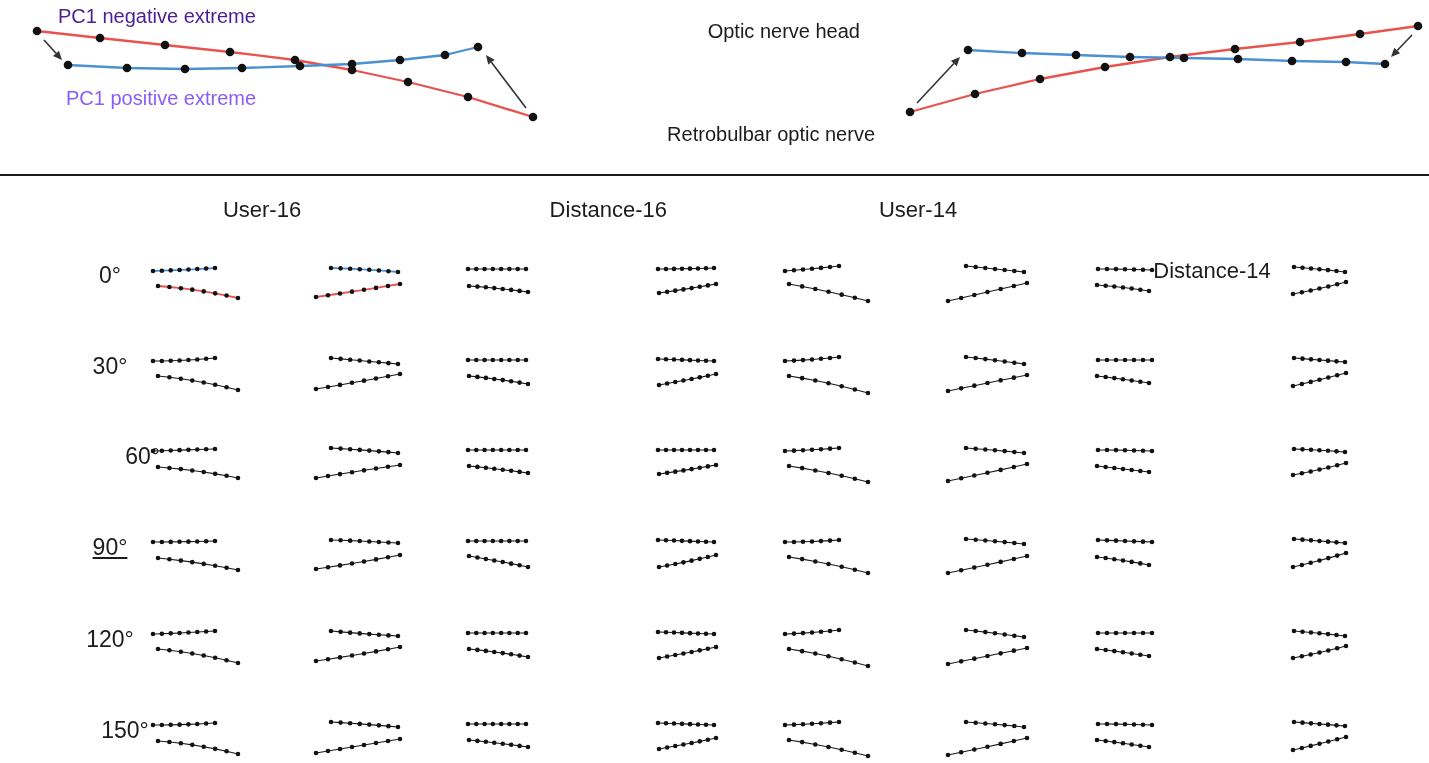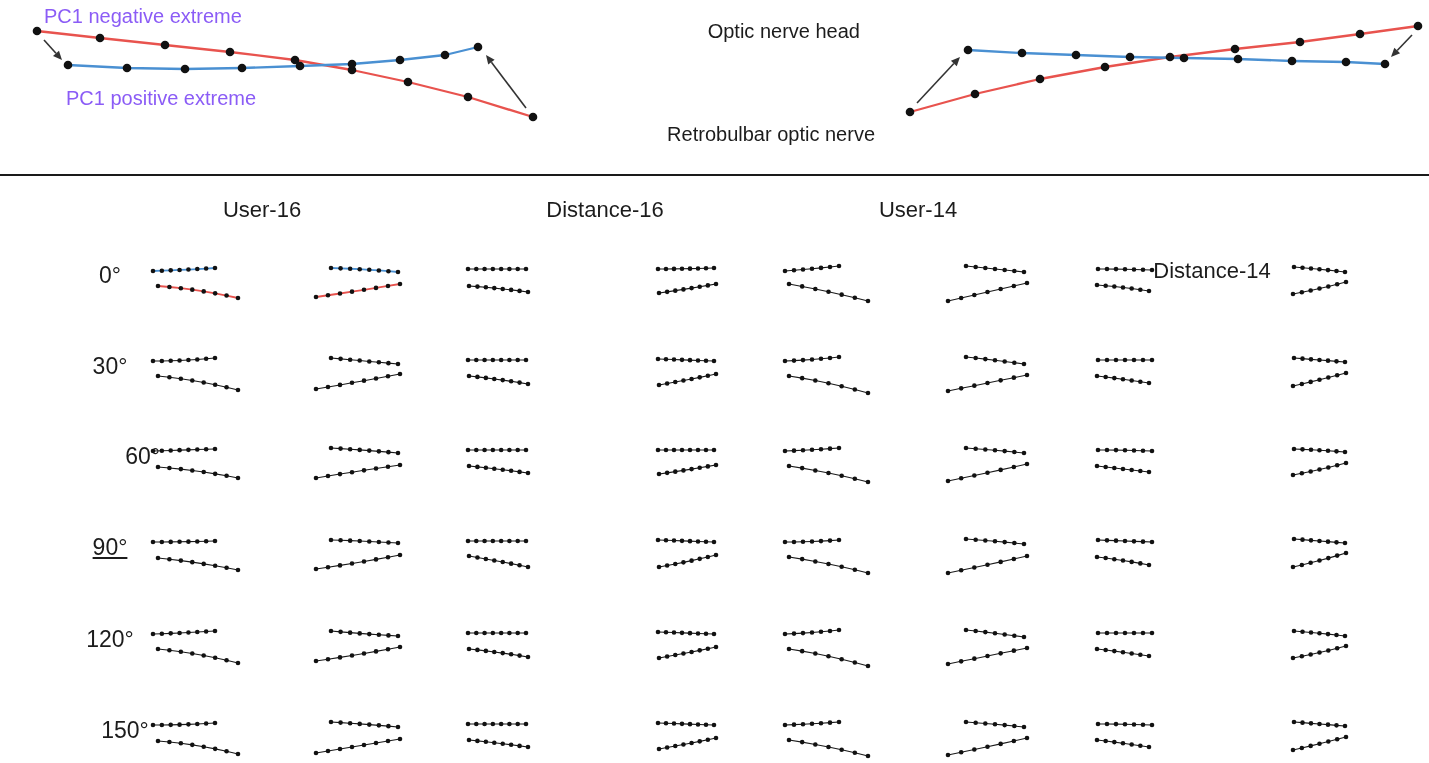--- a/index.html
+++ b/index.html
@@ -62,32 +62,32 @@
     <circle cx="1238" cy="59" r="4.3" fill="#111111"></circle>
     <circle cx="1292" cy="61" r="4.3" fill="#111111"></circle>
     <circle cx="1346" cy="62" r="4.3" fill="#111111"></circle>
     <circle cx="1385" cy="64" r="4.3" fill="#111111"></circle>
     <line x1="917" y1="103" x2="953.8540450974185" y2="63.57474245392434" stroke="#333333" stroke-width="1.6"></line>
     <path d="M960,57 L956.7761528547182,66.30627796618276 L950.9319373401188,60.84320694166592 Z" fill="#333333"></path>
     <line x1="1412" y1="35" x2="1397.2142817201425" y2="50.489800102707854" stroke="#333333" stroke-width="1.6"></line>
     <path d="M1391,57 L1394.3208595435683,47.727897115977854 L1400.1077038967167,53.251703089437854 Z" fill="#333333"></path>
   </svg>
 
-<div class="abs lbl diagram-label" style="left: 44px; top: 5px; color: #8b5cf6;">PC1 negative extreme</div>
+<div class="abs lbl diagram-label" style="left: 58px; top: 5px; color: #4c1d95;">PC1 negative extreme</div>
 
 <div class="abs lbl diagram-label" style="left: 66px; top: 87px; color: #8b5cf6;">PC1 positive extreme</div>
 
 <div class="abs lbl center-label" style="left:625px;top:20px;width:235px;">Optic nerve head</div>
 
 <div class="abs lbl center-label" style="left:620px;top:123px;width:255px;">Retrobulbar optic nerve</div>
 
 <div id="divider" class="abs"></div>
 
 <div class="abs col-header" style="left:152px;top:197px;">User-16</div>
-<div class="abs col-header" style="left:495px;top:197px;">Distance-16</div>
+<div class="abs col-header" style="left:447px;top:197px;text-align:right;">Distance-16</div>
 <div class="abs col-header" style="left:808px;top:197px;">User-14</div>
 <div class="abs col-header" style="left:1102px;top:211px;margin-top:47px;">Distance-14</div>
 
 <div class="abs row-label" style="left:60px;top:261px;">0°</div>
 <div class="abs row-label" style="left:60px;top:352px;">30°</div>
 <div class="abs row-label" style="left:60px;top:442px;text-align:right;">60°</div>
 <div class="abs row-label" style="left:60px;top:533px;text-decoration:underline;">90°</div>
 <div class="abs row-label" style="left:60px;top:625px;">120°</div>
 <div class="abs row-label" style="left:75px;top:716px;">150°</div>
 

